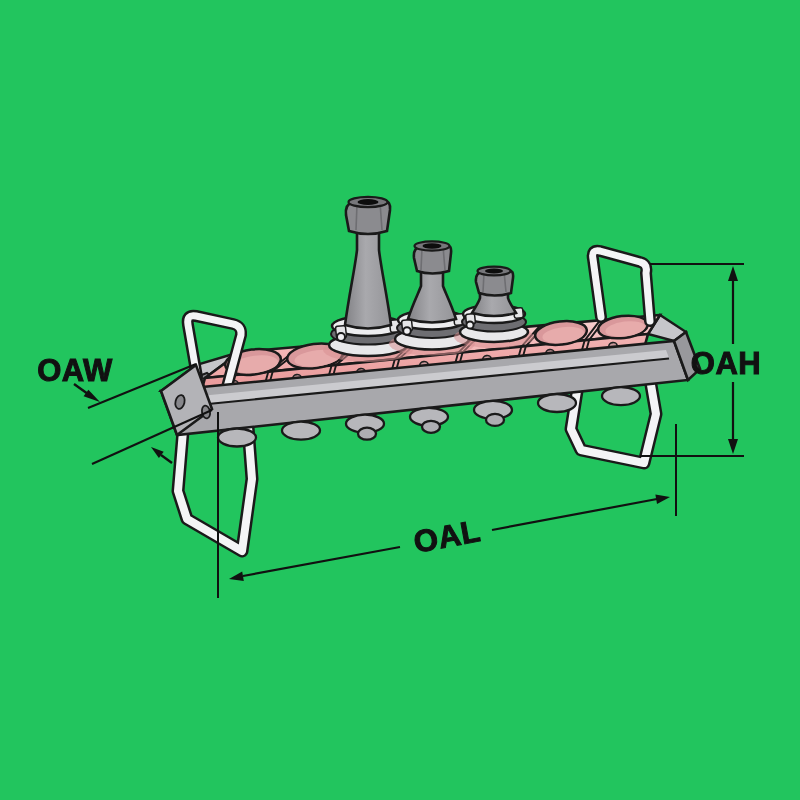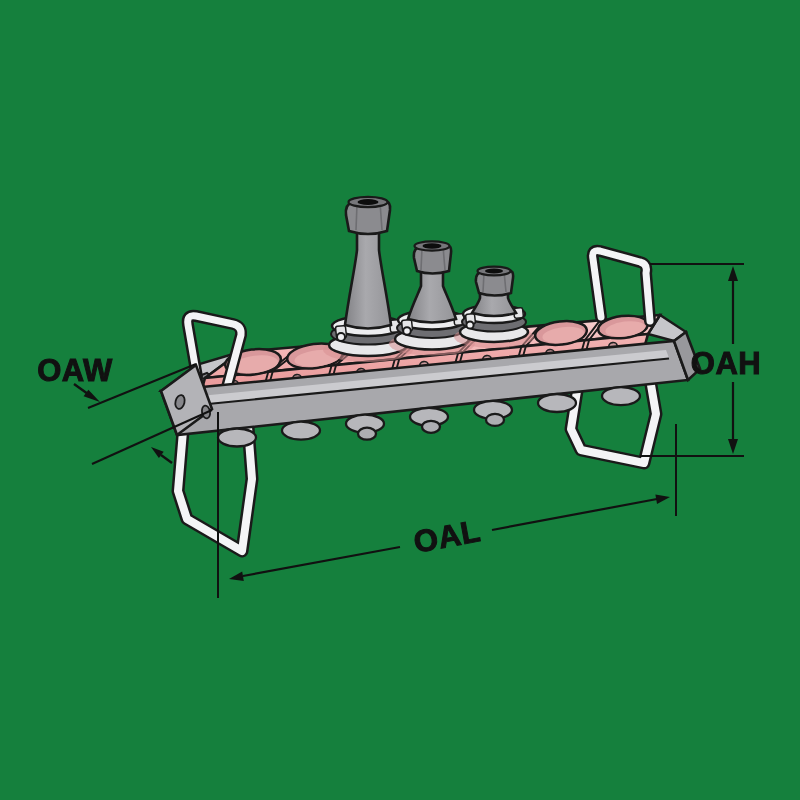--- a/index.html
+++ b/index.html
@@ -1,16 +1,16 @@
 <!DOCTYPE html>
 <html><head>
 <meta charset="utf-8">
 <style>
   html,body{margin:0;padding:0;background:#ffffff;width:800px;height:800px;overflow:hidden;}
-  #stage{position:relative;width:800px;height:800px;background:#15803d;
+  #stage{position:relative;width:800px;height:800px;background:#22c55e;
          font-family:"Liberation Sans","DejaVu Sans",sans-serif;}
   svg{position:absolute;left:0;top:0;}
   .dimtext{font-family:"Liberation Sans","DejaVu Sans",sans-serif;
            font-weight:bold;font-size:31px;fill:#111;letter-spacing:.5px;}
 </style>
 </head>
 <body>
 
 <div id="stage">
 <svg width="800" height="800" viewBox="0 0 800 800">

